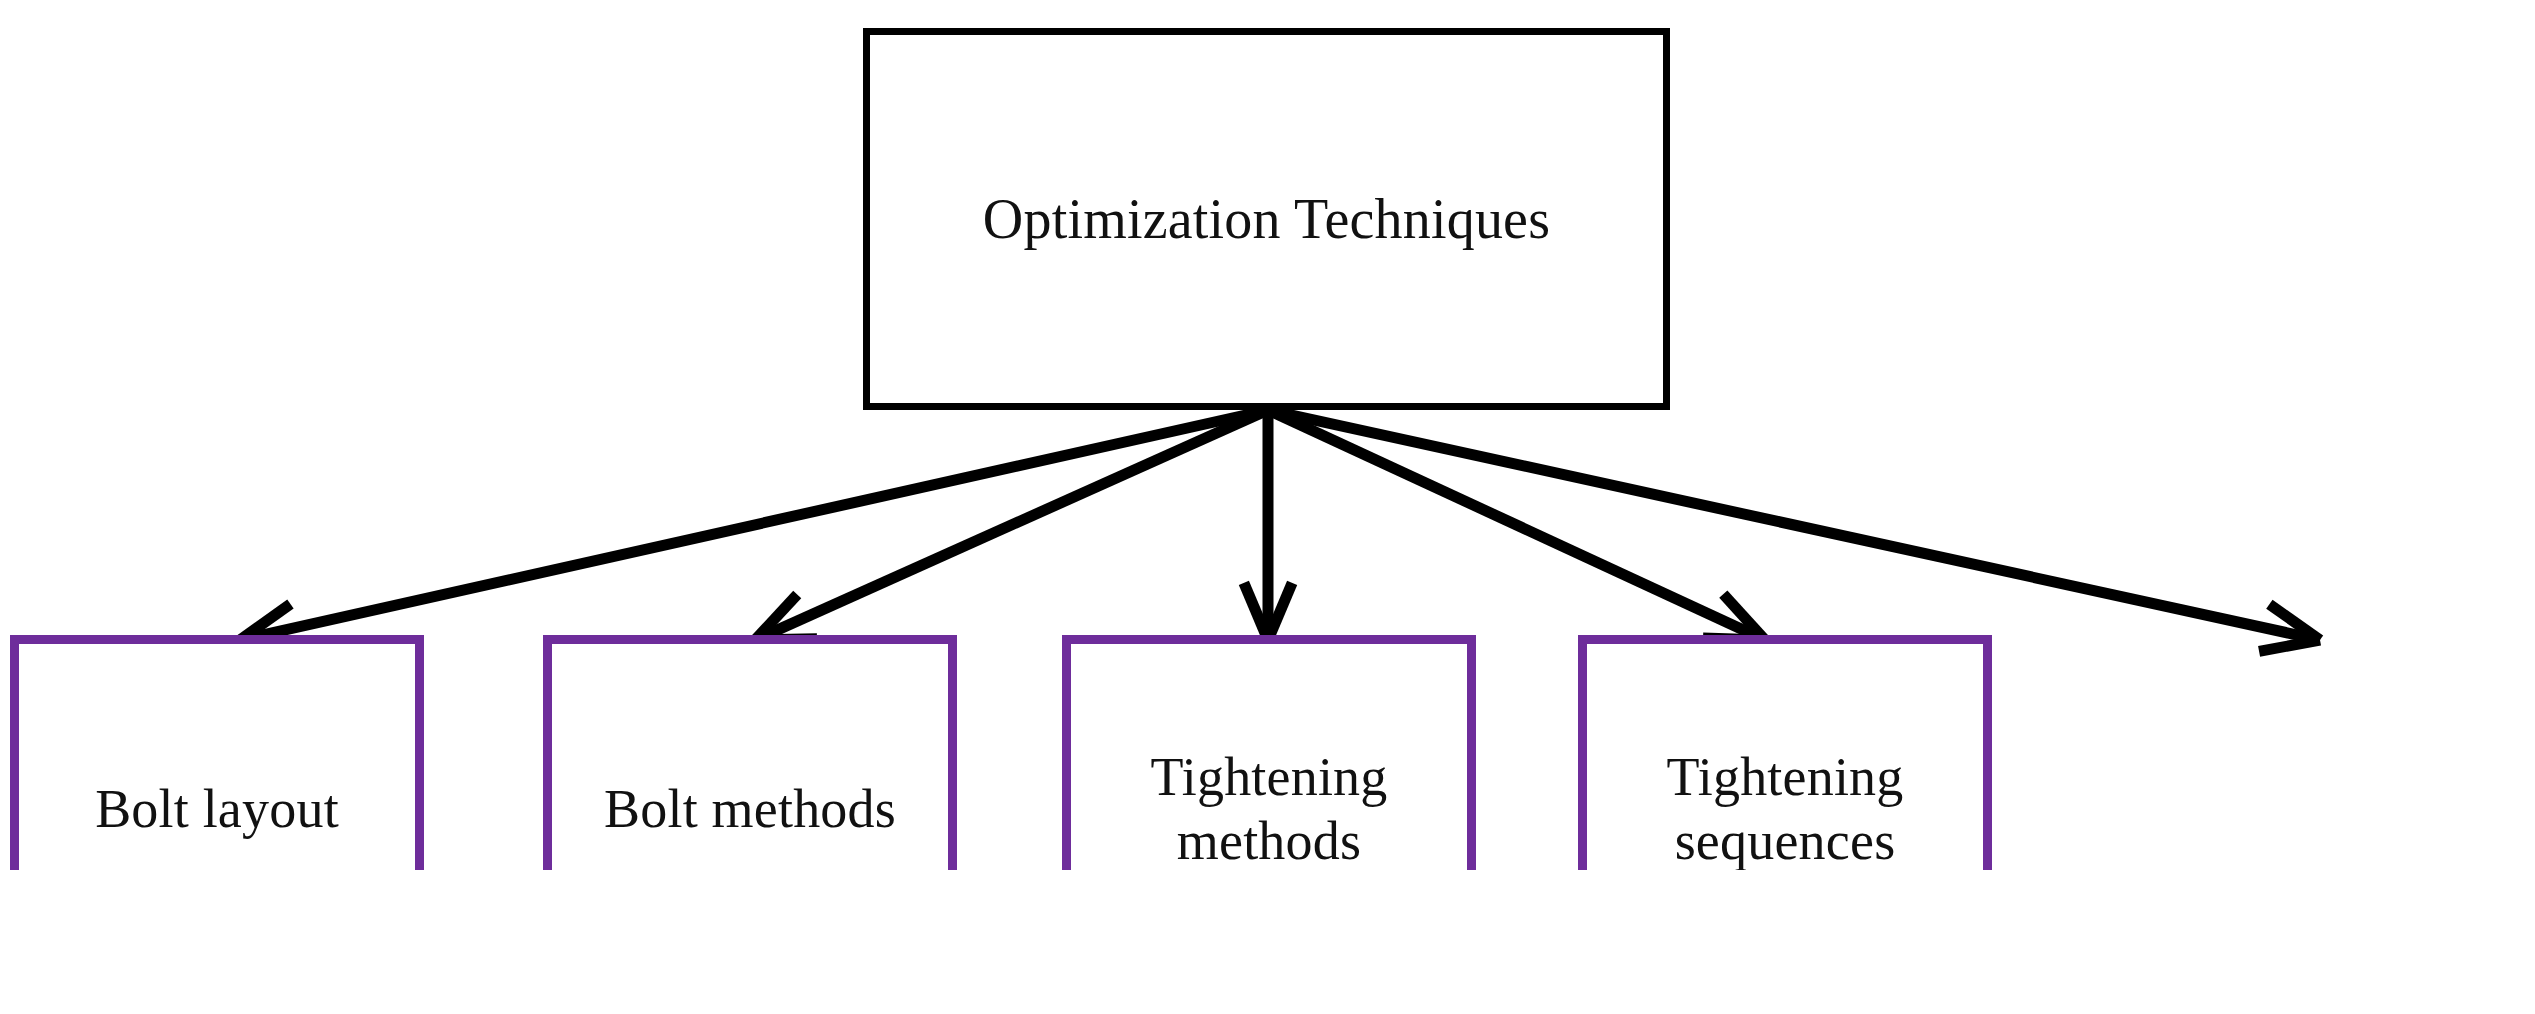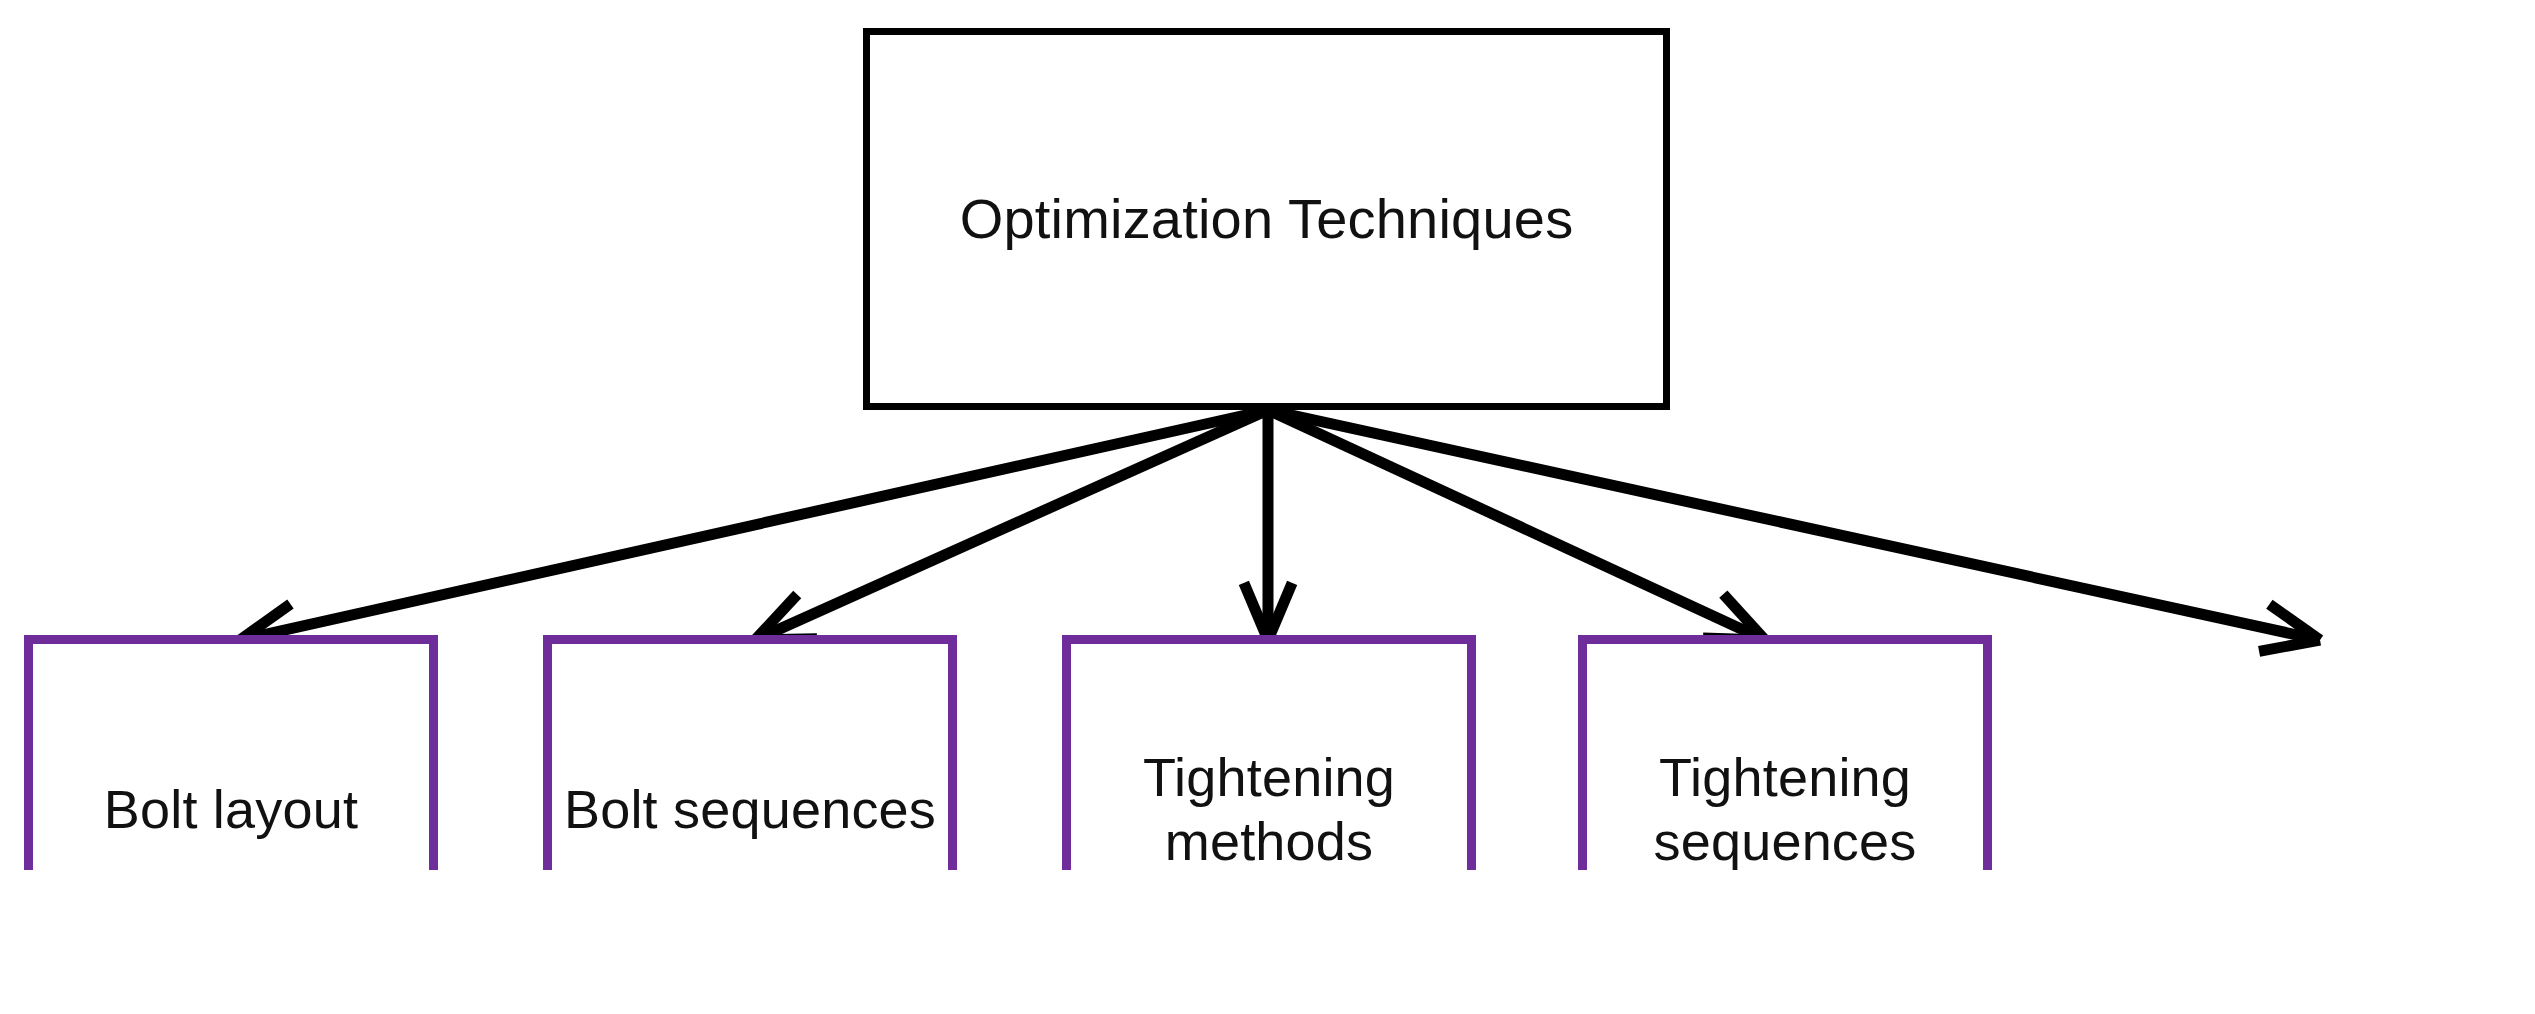--- a/index.html
+++ b/index.html
@@ -6,21 +6,21 @@
     margin: 0;
     padding: 0;
     background: #ffffff;
   }
   #canvas {
     position: relative;
     width: 2535px;
     height: 870px;
     background: #ffffff;
     overflow: hidden;
-    font-family: Liberation Sans, sans-serif;
+    font-family: Liberation Serif, serif;
   }
 
   
   #arrow-layer {
     position: absolute;
     left: 0;
     top: 0;
     width: 2535px;
     height: 1014px;
     z-index: 1;
@@ -87,26 +87,26 @@
         <line x1="1268" y1="410" x2="2320" y2="640"></line>
         <line x1="2320" y1="640" x2="2259.055168095293" y2="651.3897964910273"></line>
         <line x1="2320" y1="640" x2="2269.368786825011" y2="604.2162012577085"></line>
       </g>
   </svg>
 
   <div class="node-root" id="root-node" style="left: 863px; top: 28px; width: 807px; height: 382px; border-color: rgb(0, 0, 0);">
     <span class="node-label">Optimization Techniques</span>
   </div>
 
-  <div class="node-leaf" style="left: 24px; top: 635px; width: 414px; height: 350px; border-color: rgb(110, 45, 155);">
+  <div class="node-leaf" style="left: 10px; top: 635px; width: 414px; height: 350px; border-color: rgb(110, 45, 155);">
     <span class="node-label">Bolt layout</span>
   </div>
 
   <div class="node-leaf" style="left: 543px; top: 635px; width: 414px; height: 350px; border-color: rgb(110, 45, 155);">
-    <span class="node-label">Bolt sequences</span>
+    <span class="node-label">Bolt methods</span>
   </div>
 
   <div class="node-leaf" style="left: 1062px; top: 635px; width: 414px; height: 350px; border-color: rgb(110, 45, 155);">
     <span class="node-label">Tightening
 methods</span>
   </div>
 
   <div class="node-leaf" style="left: 1578px; top: 635px; width: 414px; height: 350px; border-color: rgb(110, 45, 155);">
     <span class="node-label">Tightening
 sequences</span>

